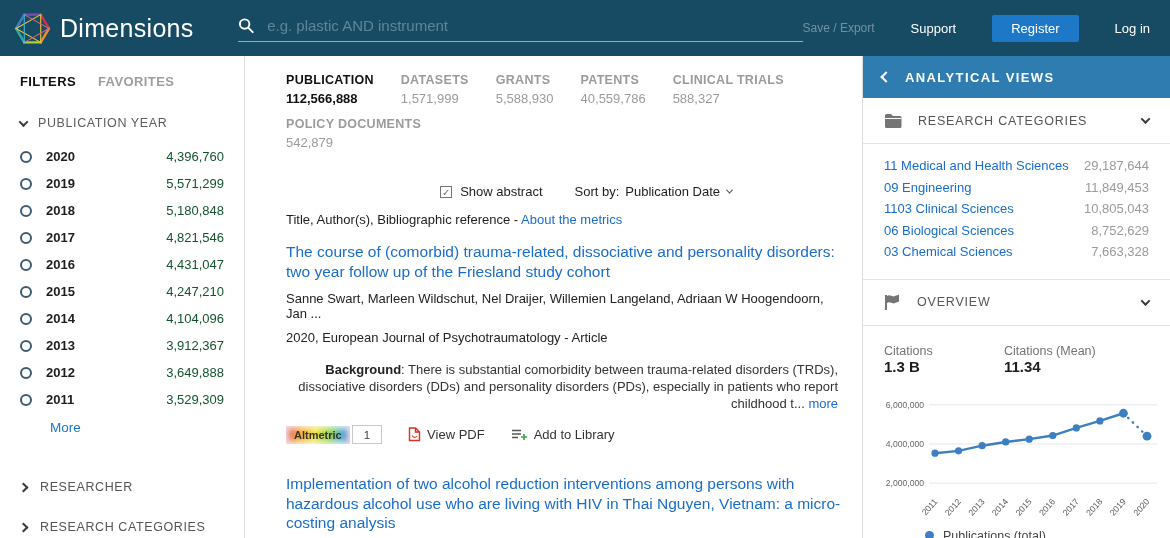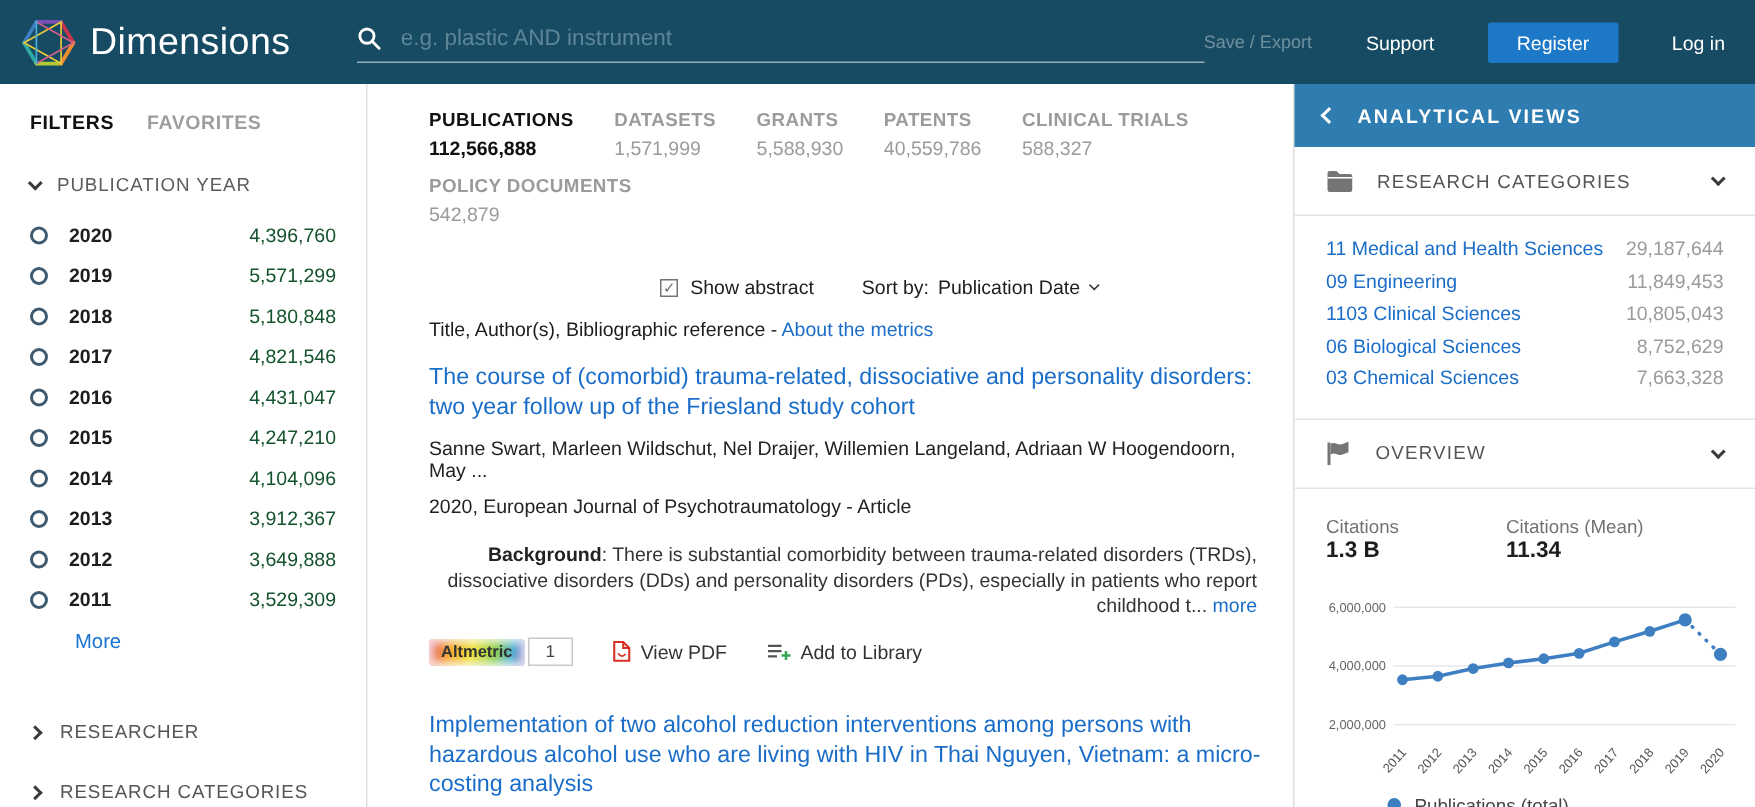--- a/index.html
+++ b/index.html
@@ -216,21 +216,21 @@
     </div>
     <div class="collapsed-section cs2">
       <span class="chev right"></span>
       <span>RESEARCH CATEGORIES</span>
     </div>
   </aside>
 
   <main class="main">
     <div class="stats">
       <div class="stat active">
-        <div class="slabel">PUBLICATIONS</div>
+        <div class="slabel">PUBLICATION</div>
         <div class="svalue">112,566,888</div>
       </div>
       <div class="stat">
         <div class="slabel">DATASETS</div>
         <div class="svalue">1,571,999</div>
       </div>
       <div class="stat">
         <div class="slabel">GRANTS</div>
         <div class="svalue">5,588,930</div>
       </div>
@@ -257,21 +257,21 @@
         <span class="chev down small"></span>
       </span>
     </div>
 
     <div class="metrics-note">
       <span>Title, Author(s), Bibliographic reference - </span><span class="blue-link">About the metrics</span>
     </div>
 
     <article>
       <div class="article-title">The course of (comorbid) trauma-related, dissociative and personality disorders: two year follow up of the Friesland study cohort</div>
-      <div class="authors">Sanne Swart, Marleen Wildschut, Nel Draijer, Willemien Langeland, Adriaan W Hoogendoorn, May ...</div>
+      <div class="authors">Sanne Swart, Marleen Wildschut, Nel Draijer, Willemien Langeland, Adriaan W Hoogendoorn, Jan ...</div>
       <div class="source">2020, European Journal of Psychotraumatology - Article</div>
       <div class="abstract">
         <b>Background</b><span>: There is substantial comorbidity between trauma-related disorders (TRDs), dissociative disorders (DDs) and personality disorders (PDs), especially in patients who report childhood t... </span><span class="blue-link">more</span>
       </div>
       <div class="badges">
         <span class="altmetric">
           <span class="alt-pill">Altmetric</span>
           <span class="alt-score">1</span>
         </span>
         <span class="badge-item">

